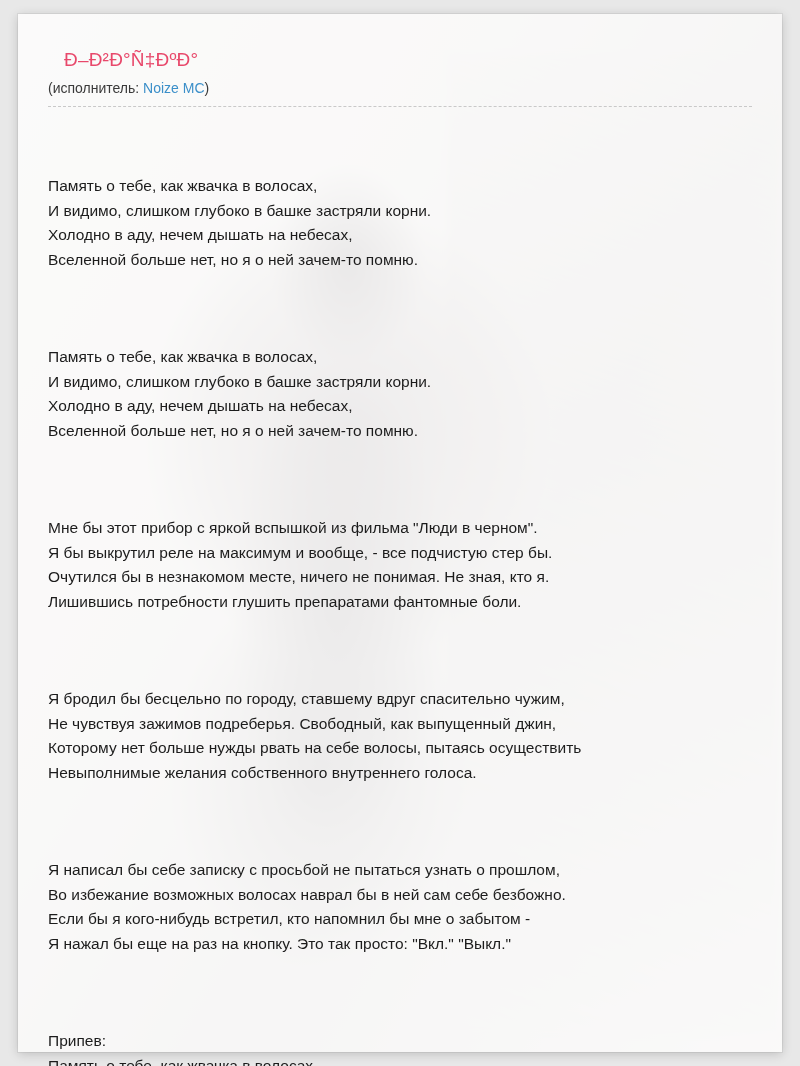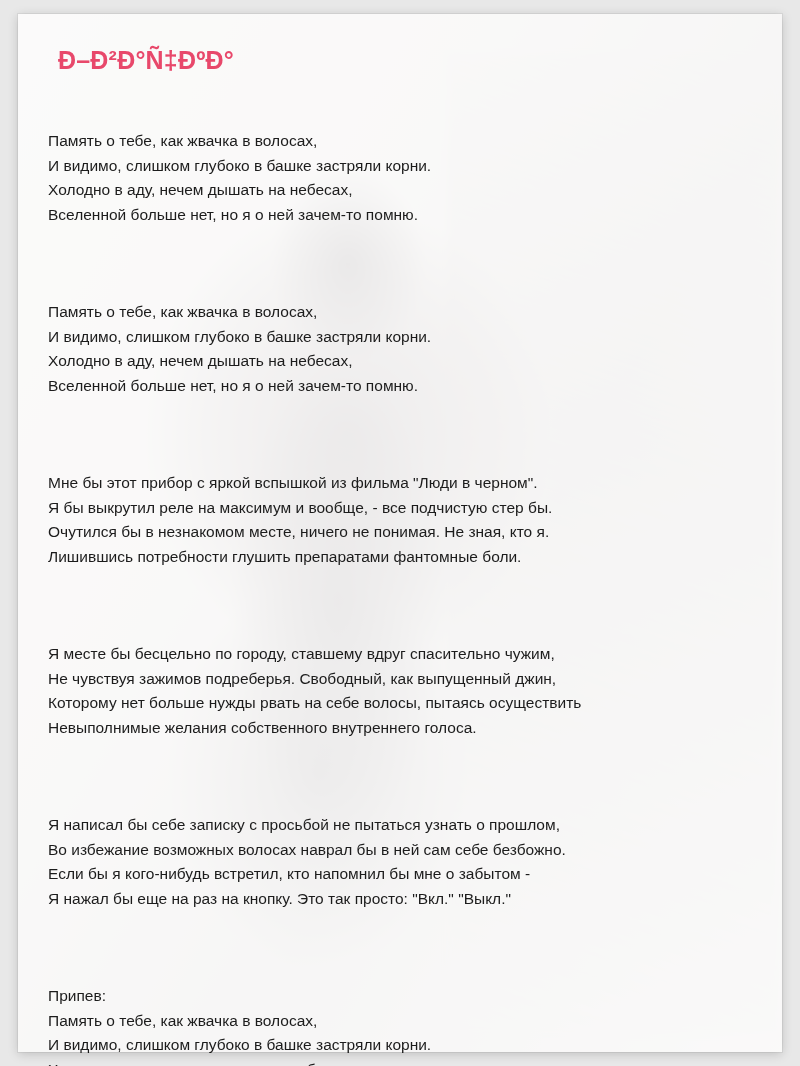--- a/index.html
+++ b/index.html
@@ -74,24 +74,24 @@
     width: 764px;
     height: 1038px;
     box-shadow: 0 0 0 1px rgba(0,0,0,0.05), 0 2px 10px rgba(0,0,0,0.18);
     pointer-events: none;
   }
   .content {
     position: relative;
   }
   .song-title {
     color: #e8486b;
-    font-size: 25px;
+    font-size: 19px;
     line-height: 24px;
-    font-weight: bold;
-    margin: 0 0 8px 10px;
+    font-weight: normal;
+    margin: 0 0 8px 16px;
     letter-spacing: 0.2px;
   }
   .artist-line {
     font-size: 14px;
     color: #3a3a3a;
     padding-bottom: 10px;
     border-bottom: 1px dashed #c9c9c9;
     margin-bottom: 18px;
   }
   .artist-link {
@@ -116,35 +116,38 @@
 </head>
 <body>
 
 <div class="page-frame">
   <div class="bg-photo"></div>
   <div class="paper">
     <div class="content">
 
       <h1 class="song-title">Ð–Ð²Ð°Ñ‡ÐºÐ°</h1>
 
+      <div class="artist-line">
+        <span>(исполнитель: </span><a class="artist-link" href="#">Noize MC</a><span>)</span>
+      </div>
 
       <div class="lyrics">
         <div class="lyrics-block">Память о тебе, как жвачка в волосах,
 И видимо, слишком глубоко в башке застряли корни.
 Холодно в аду, нечем дышать на небесах,
 Вселенной больше нет, но я о ней зачем-то помню.</div>
         <div class="lyrics-block">Память о тебе, как жвачка в волосах,
 И видимо, слишком глубоко в башке застряли корни.
 Холодно в аду, нечем дышать на небесах,
 Вселенной больше нет, но я о ней зачем-то помню.</div>
         <div class="lyrics-block">Мне бы этот прибор с яркой вспышкой из фильма "Люди в черном".
 Я бы выкрутил реле на максимум и вообще, - все подчистую стер бы.
 Очутился бы в незнакомом месте, ничего не понимая. Не зная, кто я.
 Лишившись потребности глушить препаратами фантомные боли.</div>
-        <div class="lyrics-block">Я месте бы бесцельно по городу, ставшему вдруг спасительно чужим,
+        <div class="lyrics-block">Я бродил бы бесцельно по городу, ставшему вдруг спасительно чужим,
 Не чувствуя зажимов подреберья. Свободный, как выпущенный джин,
 Которому нет больше нужды рвать на себе волосы, пытаясь осуществить
 Невыполнимые желания собственного внутреннего голоса.</div>
         <div class="lyrics-block">Я написал бы себе записку с просьбой не пытаться узнать о прошлом,
 Во избежание возможных волосах наврал бы в ней сам себе безбожно.
 Если бы я кого-нибудь встретил, кто напомнил бы мне о забытом -
 Я нажал бы еще на раз на кнопку. Это так просто: "Вкл." "Выкл."</div>
         <div class="lyrics-block">Припев:
 Память о тебе, как жвачка в волосах,
 И видимо, слишком глубоко в башке застряли корни.

